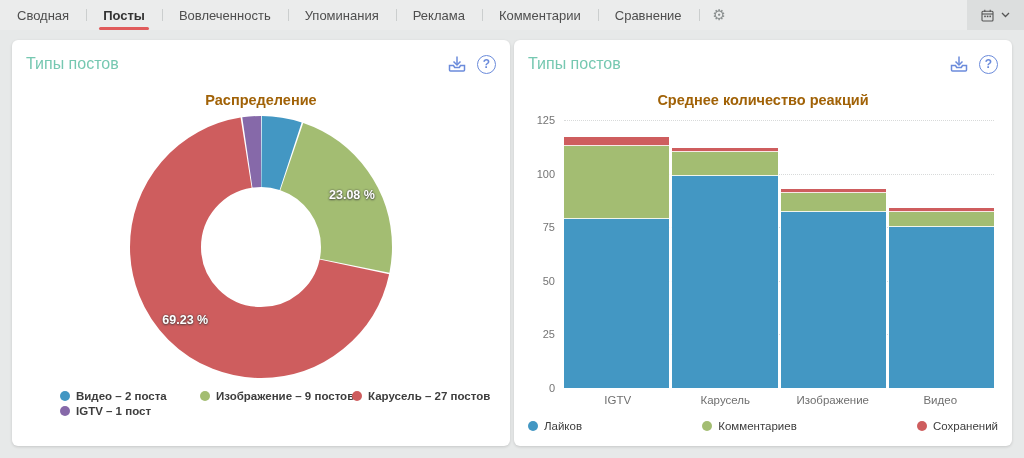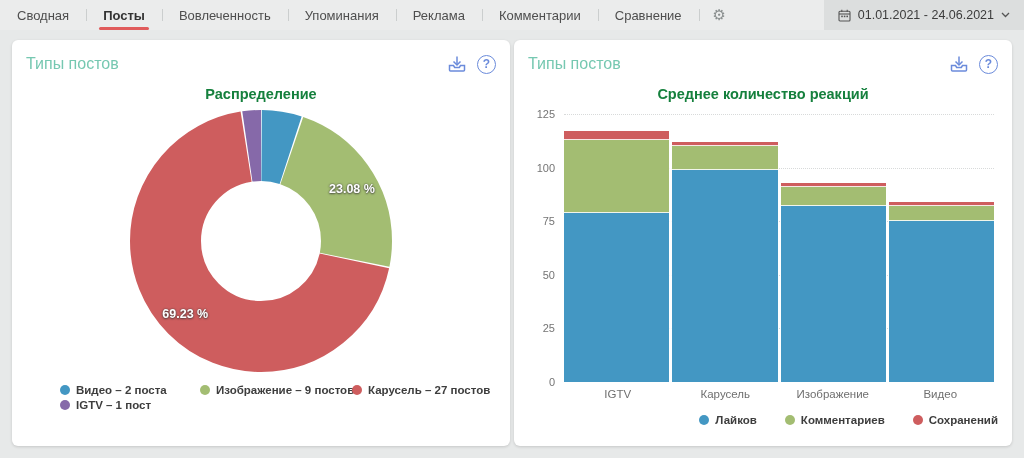--- a/index.html
+++ b/index.html
@@ -43,21 +43,21 @@
     box-shadow: 0 1px 3px rgba(0,0,0,.15); padding:12px 14px; position:relative;
   }
   .card-head { display:flex; justify-content:space-between; align-items:center; height:24px; }
   .card-title { font-size:16px; font-weight:normal; color:#76c8b1; }
   .card-actions { display:flex; align-items:center; gap:10px; }
   .dl-icon, .help-icon { cursor:pointer; display:flex; align-items:center; justify-content:center; }
   .help-icon {
     width:19px; height:19px; border:1.6px solid #6b8bdb; border-radius:50%;
     color:#6b8bdb; font-size:12px; font-weight:bold;
   }
-  .chart-title { text-align:center; font-size:14.5px; font-weight:bold; color:#15803d; margin-top:10px; }
+  .chart-title { text-align:center; font-size:14.5px; font-weight:bold; color:#a16207; margin-top:16px; }
   
   .donut-wrap { width:262px; height:262px; margin:8px auto 12px; position:relative; }
   .donut-wrap svg { width:262px; height:262px; display:block; }
   .pct-label {
     position:absolute; transform:translate(-50%,-50%); color:#fff; font-weight:bold;
     font-size:12.5px; text-shadow:0 0 2px rgba(60,60,60,.9), 0 1px 2px rgba(60,60,60,.7);
     white-space:nowrap; pointer-events:none;
   }
   .donut-legend {
     margin-left:34px; display:grid; grid-template-columns:140px 152px auto;
@@ -69,22 +69,22 @@
   .bar-chart { display:flex; margin-top:12px; }
   .y-axis { width:36px; position:relative; height:268px; flex:0 0 36px; }
   .ytick { position:absolute; right:9px; font-size:11px; color:#747474; line-height:14px; }
   .plot { flex:1; position:relative; height:268px; margin-right:4px; }
   .gridline { position:absolute; left:0; right:0; border-top:1px dotted #d8dada; }
   .cols { position:absolute; inset:0; display:flex; align-items:flex-end; gap:3px; }
   .col { flex:1; display:flex; flex-direction:column; justify-content:flex-end; }
   .seg { width:100%; outline:1px solid rgba(255,255,255,.85); }
   .x-labels { display:flex; margin:6px 4px 0 36px; }
   .x-labels span { flex:1; text-align:center; font-size:11.5px; color:#6f6f6f; }
-  .bar-legend { display:flex; justify-content:flex-end; gap:28px; margin-top:14px;
-    font-size:11.5px; font-weight:bold; color:#3d3d3d; }
+  .bar-legend { display:flex; justify-content:space-between; gap:28px; margin-top:14px;
+    font-size:11.5px; font-weight:normal; color:#3d3d3d; }
 </style>
 </head>
 <body>
 
 <nav class="topnav">
   <div class="nav-items" id="nav-items">
       <div class="nav-item">Сводная</div>
       <div class="nav-item active">Посты</div>
       <div class="nav-item">Вовлеченность</div>
       <div class="nav-item">Упоминания</div>
@@ -98,21 +98,20 @@
       <svg width="13" height="13" viewBox="0 0 13 13">
           <rect x="1" y="2.2" width="11" height="9.8" rx="1" fill="none" stroke="#555" stroke-width="1.1"></rect>
           <line x1="1" y1="5" x2="12" y2="5" stroke="#555" stroke-width="1.1"></line>
           <line x1="3.8" y1="0.8" x2="3.8" y2="3" stroke="#555" stroke-width="1.1"></line>
           <line x1="9.2" y1="0.8" x2="9.2" y2="3" stroke="#555" stroke-width="1.1"></line>
           <rect x="3.2" y="6.6" width="1.6" height="1.6" fill="#555"></rect>
           <rect x="5.8" y="6.6" width="1.6" height="1.6" fill="#555"></rect>
           <rect x="8.4" y="6.6" width="1.6" height="1.6" fill="#555"></rect>
         </svg>
     </span>
-    <span>01.01.2021 - 24.06.2021</span>
     <span style="display:flex">
       <svg width="9" height="6" viewBox="0 0 9 6">
           <polyline points="1,1 4.5,4.5 8,1" fill="none" stroke="#555" stroke-width="1.3"></polyline>
         </svg>
     </span>
   </div>
 </nav>
 
 <main class="content">
 

